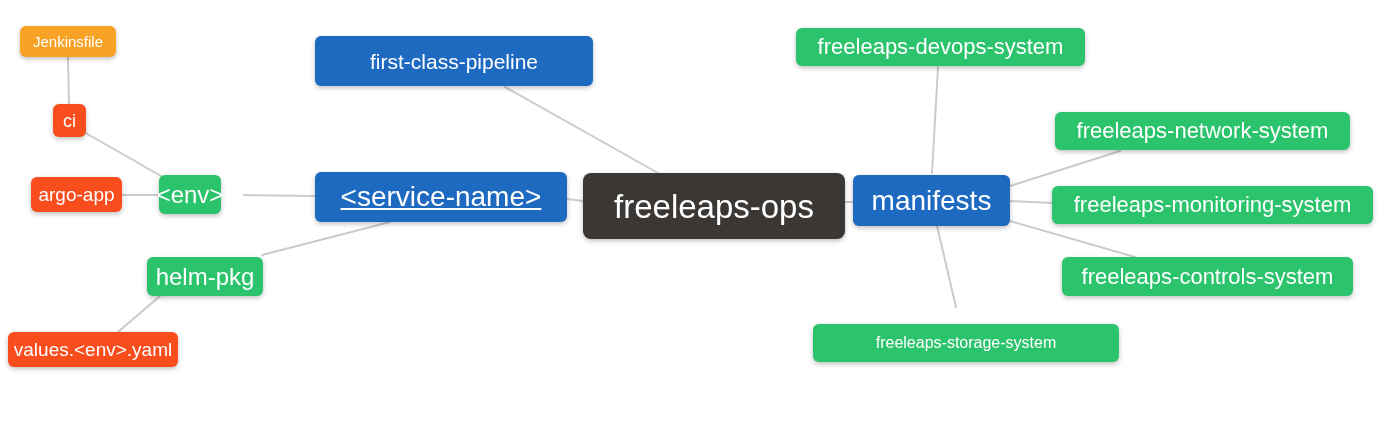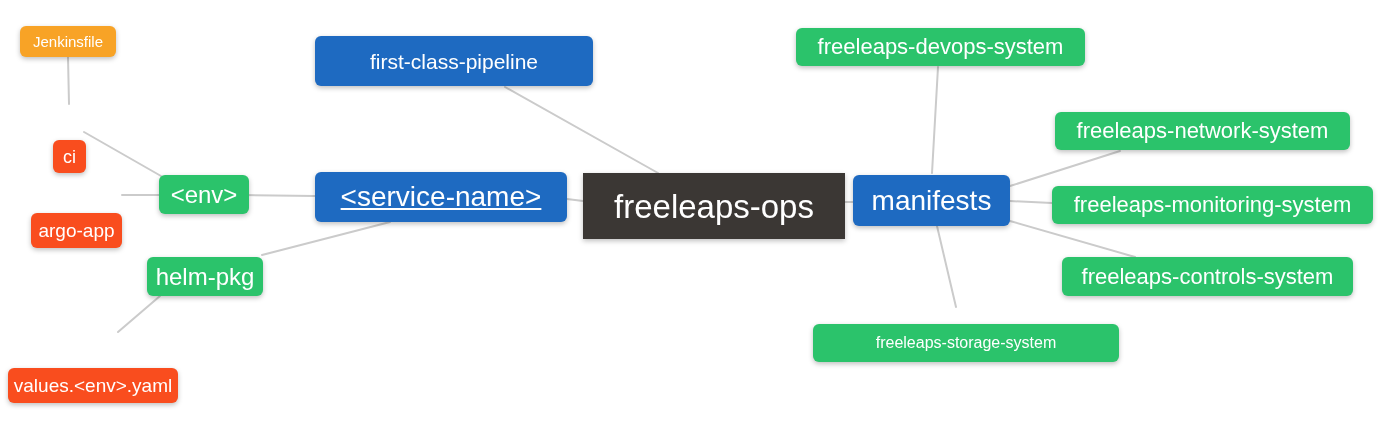--- a/index.html
+++ b/index.html
@@ -28,25 +28,25 @@
     align-items: center;
     justify-content: center;
     color: #ffffff;
     border-radius: 6px;
     box-shadow: 0 2px 5px rgba(0,0,0,0.25);
     white-space: nowrap;
     box-sizing: border-box;
     cursor: pointer;
     line-height: 1;
   }
-  .node.root   { background: #3B3734; border-radius: 0; }
+  .node.root   { background: #3B3734; border-radius: 8px; }
   .node.blue   { background: #1E6AC1; }
   .node.green  { background: #2BC36B; }
   .node.orange { background: #F8A326; }
-  .node.red    { background: #F94D1E; margin-top: 36px; }
+  .node.red    { background: #F94D1E; }
 </style>
 </head>
 <body>
 
 <div id="canvas">
 
   <svg id="edges" width="1390" height="421" viewBox="0 0 1390 421">
     <g stroke="#CBCBCB" stroke-width="2" fill="none" stroke-linecap="round">
       <line x1="68" y1="57" x2="69" y2="104"></line>
       <line x1="84" y1="132" x2="161" y2="176"></line>
@@ -64,21 +64,21 @@
       <line x1="937" y1="226" x2="956" y2="307"></line>
     </g>
   </svg>
 
   <div class="node orange" style="left:20px;  top:26px;  width:96px;  height:31px; font-size:15px;">Jenkinsfile</div>
 
   <div class="node red" style="left:53px;  top:104px; width:33px;  height:33px; font-size:18px;">ci</div>
 
   <div class="node red" style="left:31px;  top:177px; width:91px;  height:35px; font-size:19px;">argo-app</div>
 
-  <div class="node green" style="left:159px; top:175px; width:90px;  height:39px; font-size:24px;">&lt;env&gt;</div>
+  <div class="node green" style="left:159px; top:175px; width:62px;  height:39px; font-size:24px;">&lt;env&gt;</div>
 
   <div class="node green" style="left:147px; top:257px; width:116px; height:39px; font-size:24px;">helm-pkg</div>
 
   <div class="node red" style="left:8px;   top:332px; width:170px; height:35px; font-size:19px;">values.&lt;env&gt;.yaml</div>
 
   <div class="node blue" style="left:315px; top:36px;  width:278px; height:50px; font-size:21px;">first-class-pipeline</div>
 
   <div class="node blue" style="left:315px; top:172px; width:252px; height:50px; font-size:28px;text-decoration:underline;">&lt;service-name&gt;</div>
 
   <div class="node root" style="left:583px; top:173px; width:262px; height:66px; font-size:33px;">freeleaps-ops</div>

